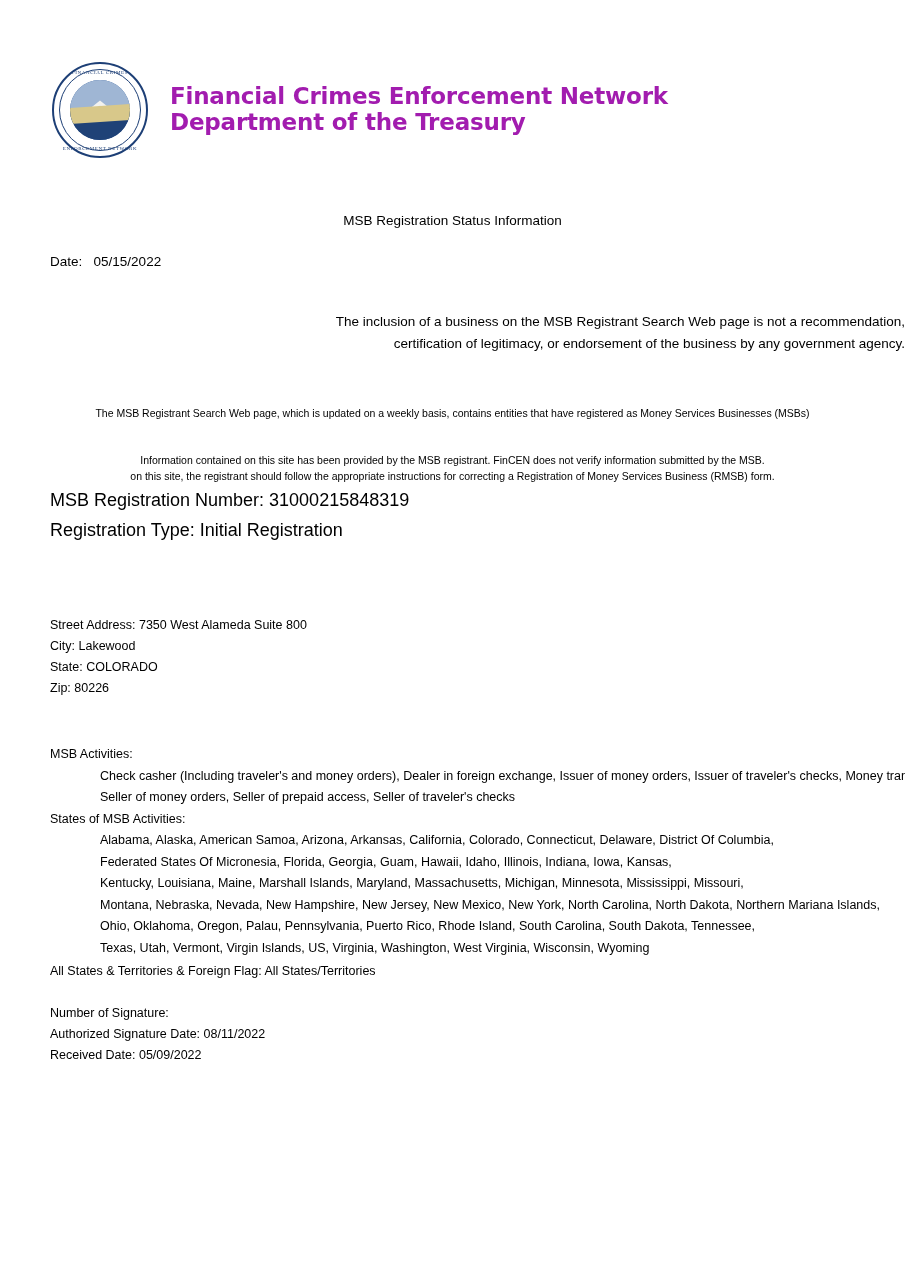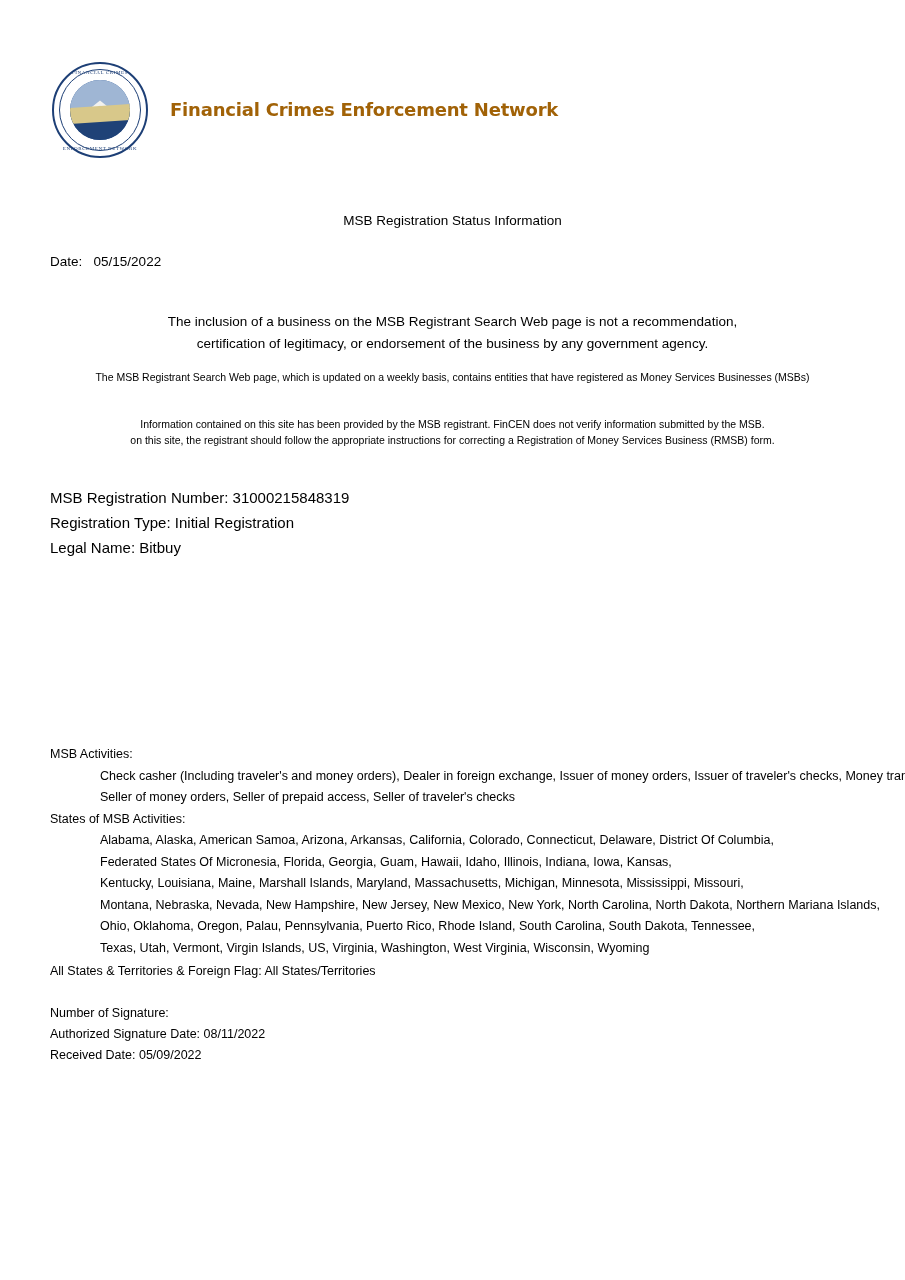--- a/index.html
+++ b/index.html
@@ -93,23 +93,23 @@
   .seal-text-top { top: 8px; }
   .seal-text-bot { bottom: 7px; }
 
   .agency {
     margin-left: 22px;
     line-height: 1.12;
   }
   .agency .l1, .agency .l2 {
     font-family: "DejaVu Sans", sans-serif;
     font-weight: bold;
-    font-size: 18px;
+    font-size: 23px;
     letter-spacing: -0.2px;
-    color: #a16207;
+    color: #a21caf;
     white-space: nowrap;
   }
 
   
   .doc-title {
     position: absolute;
     left: 0; right: 0;
     top: 213px;
     text-align: center;
     font-size: 13.5px;
@@ -117,39 +117,40 @@
   .date-line {
     position: absolute;
     left: 50px;
     top: 254px;
     font-size: 13.5px;
   }
   .disclaimer {
     position: absolute;
     left: 0; right: 0;
     top: 311px;
-    text-align: center;
+    text-align: right;
     font-size: 13.5px;
     line-height: 1.6;
   }
   .para-small {
     position: absolute;
     left: 0; right: 0;
     text-align: center;
     font-size: 10.5px;
     line-height: 1.5;
+    margin-top: 36px;
   }
   .para-a { top: 370px; }
   .para-b { top: 417px; }
 
   .fields {
     position: absolute;
     left: 50px;
     top: 485px;
-    font-size: 15px;
+    font-size: 18px;
     line-height: 1.67;
   }
   .fields2 {
     position: absolute;
     left: 50px;
     top: 615px;
     font-size: 12.5px;
     line-height: 1.67;
   }
   .activities {
@@ -189,20 +190,21 @@
         <div class="seal-sky"></div>
         <div class="seal-ground"></div>
         <div class="seal-chev"></div>
         <div class="seal-band"></div>
       </div>
       <div class="seal-text-top">FINANCIAL CRIMES</div>
       <div class="seal-text-bot">ENFORCEMENT NETWORK</div>
     </div>
     <div class="agency">
       <div class="l1">Financial Crimes Enforcement Network</div>
+      <div class="l2">Department of the Treasury</div>
     </div>
   </div>
 
   <div class="doc-title">MSB Registration Status Information</div>
 
   <div class="date-line">
     <span>Date:</span>
     <span>&nbsp;</span>
     <span>05/15/2022</span>
   </div>
@@ -217,23 +219,28 @@
   </div>
 
   <div class="para-small para-b">
     <div>Information contained on this site has been provided by the MSB registrant.  FinCEN does not verify information submitted by the MSB.</div>
     <div>on this site, the registrant should follow the appropriate instructions for correcting a Registration of Money Services Business (RMSB) form.</div>
   </div>
 
   <div class="fields">
     <div class="row">MSB Registration Number: 31000215848319</div>
     <div class="row">Registration Type: Initial Registration</div>
-    <div class="row">Legal Name: Bitbuy</div>
-  </div>
-
+  </div>
+
+  <div class="fields2">
+    <div class="row">Street Address: 7350 West Alameda Suite 800</div>
+    <div class="row">City: Lakewood</div>
+    <div class="row">State: COLORADO</div>
+    <div class="row">Zip: 80226</div>
+  </div>
 
   <div class="activities">
     <div class="row">MSB Activities:</div>
     <div class="indent">Check casher (Including traveler's and money orders), Dealer in foreign exchange, Issuer of money orders, Issuer of traveler's checks, Money transmitter,</div>
     <div class="indent">Seller of money orders, Seller of prepaid access, Seller of traveler's checks</div>
     <div class="row">States of MSB Activities:</div>
     <div class="indent">Alabama, Alaska, American Samoa, Arizona, Arkansas, California, Colorado, Connecticut, Delaware, District Of Columbia,</div>
     <div class="indent">Federated States Of Micronesia, Florida, Georgia, Guam, Hawaii, Idaho, Illinois, Indiana, Iowa, Kansas,</div>
     <div class="indent">Kentucky, Louisiana, Maine, Marshall Islands, Maryland, Massachusetts, Michigan, Minnesota, Mississippi, Missouri,</div>
     <div class="indent">Montana, Nebraska, Nevada, New Hampshire, New Jersey, New Mexico, New York, North Carolina, North Dakota, Northern Mariana Islands,</div>

